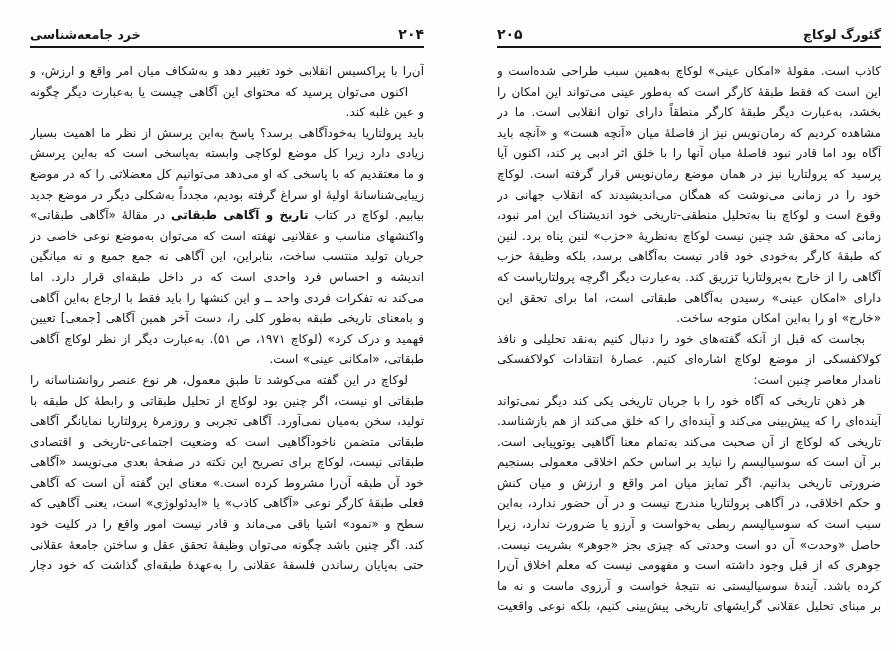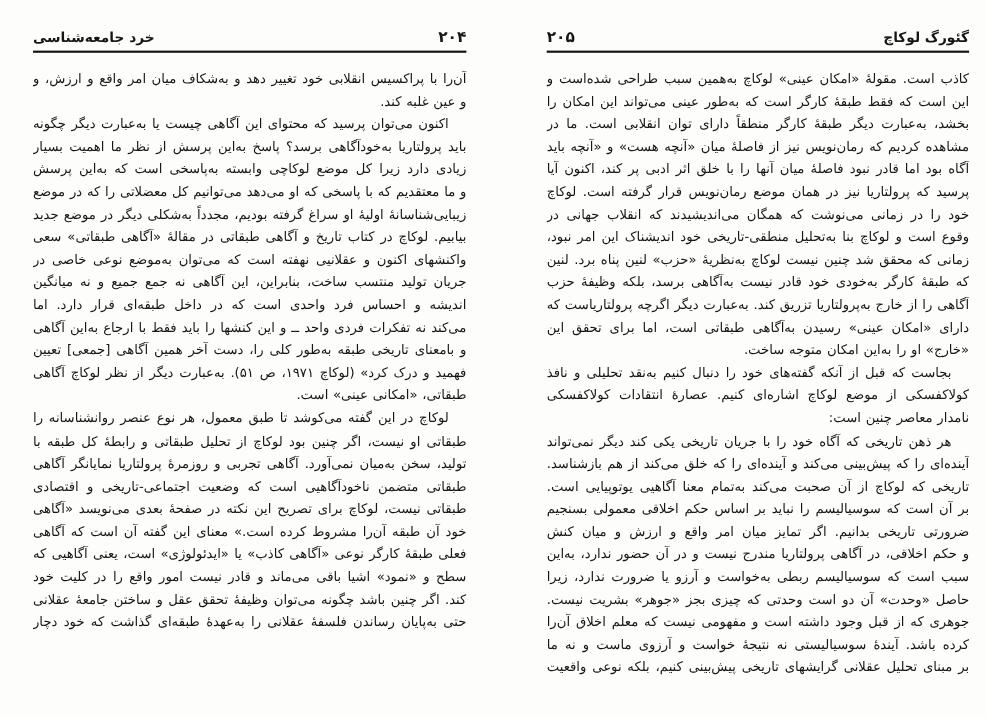--- a/index.html
+++ b/index.html
@@ -44,43 +44,43 @@
   .line {
     height: 20.6px;
     line-height: 20.6px;
     text-align: justify;
     text-align-last: justify;
     overflow: hidden;
     word-spacing: 0.5px;
   }
   .line.indent { padding-right: 16px; }
   .line.last   { text-align-last: right; }
-  .line b      { font-weight: normal; }
+  .line b      { font-weight: bold; }
 </style>
 </head>
 <body>
 
 <div class="spread">
 
   <section class="page left">
     <header class="page-header">
       <span class="page-number">۲۰۴</span>
       <span class="running-title">خرد جامعه‌شناسی</span>
     </header>
     <div class="header-rule"></div>
     <div class="page-body">
         <div class="line">آن‌را با پراکسیس انقلابی خود تغییر دهد و به‌شکاف میان امر واقع و ارزش، و ذهن</div>
+        <div class="line indent">اکنون می‌توان پرسید که محتوای این آگاهی چیست یا به‌عبارت دیگر چگونه</div>
         <div class="line last">و عین غلبه کند.</div>
-        <div class="line indent">اکنون می‌توان پرسید که محتوای این آگاهی چیست یا به‌عبارت دیگر چگونه</div>
         <div class="line">باید پرولتاریا به‌خودآگاهی برسد؟ پاسخ به‌این پرسش از نظر ما اهمیت بسیار</div>
         <div class="line">زیادی دارد زیرا کل موضع لوکاچی وابسته به‌پاسخی است که به‌این پرسش می‌دهد</div>
         <div class="line">و ما معتقدیم که با پاسخی که او می‌دهد می‌توانیم کل معضلاتی را که در موضع</div>
         <div class="line">زیبایی‌شناسانهٔ اولیهٔ او سراغ گرفته بودیم، مجدداً به‌شکلی دیگر در موضع جدید او</div>
         <div class="line">بیابیم. لوکاچ در کتاب <b>تاریخ و آگاهی طبقاتی</b> در مقالهٔ «آگاهی طبقاتی» سعی می‌کند که</div>
-        <div class="line">واکنشهای اکنون و عقلانیی نهفته است که می‌توان به‌موضع نوعی خاصی در</div>
+        <div class="line">واکنشهای مناسب و عقلانیی نهفته است که می‌توان به‌موضع نوعی خاصی در</div>
         <div class="line">جریان تولید منتسب ساخت، بنابراین، این آگاهی نه جمع جمیع و نه میانگین</div>
         <div class="line">اندیشه و احساس فرد واحدی است که در داخل طبقه‌ای قرار دارد. اما کنشهای مهم</div>
         <div class="line">می‌کند نه تفکرات فردی واحد ــ و این کنشها را باید فقط با ارجاع به‌این آگاهی</div>
         <div class="line">و بامعنای تاریخی طبقه به‌طور کلی را، دست آخر همین آگاهی [جمعی] تعیین</div>
         <div class="line">فهمید و درک کرد» (لوکاچ ۱۹۷۱، ص ۵۱). به‌عبارت دیگر از نظر لوکاچ آگاهی</div>
         <div class="line last">طبقاتی، «امکانی عینی» است.</div>
         <div class="line indent">لوکاچ در این گفته می‌کوشد تا طبق معمول، هر نوع عنصر روانشناسانه را از</div>
         <div class="line">طبقاتی او نیست، اگر چنین بود لوکاچ از تحلیل طبقاتی و رابطهٔ کل طبقه با فراگرد</div>
         <div class="line">تولید، سخن به‌میان نمی‌آورد. آگاهی تجربی و روزمرهٔ پرولتاریا نمایانگر آگاهی</div>
         <div class="line">طبقاتی متضمن ناخودآگاهیی است که وضعیت اجتماعی-تاریخی و اقتصادی</div>

